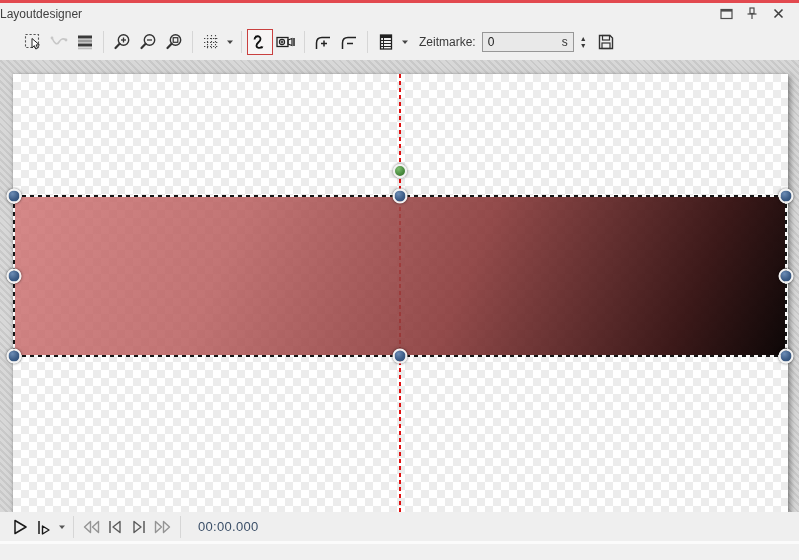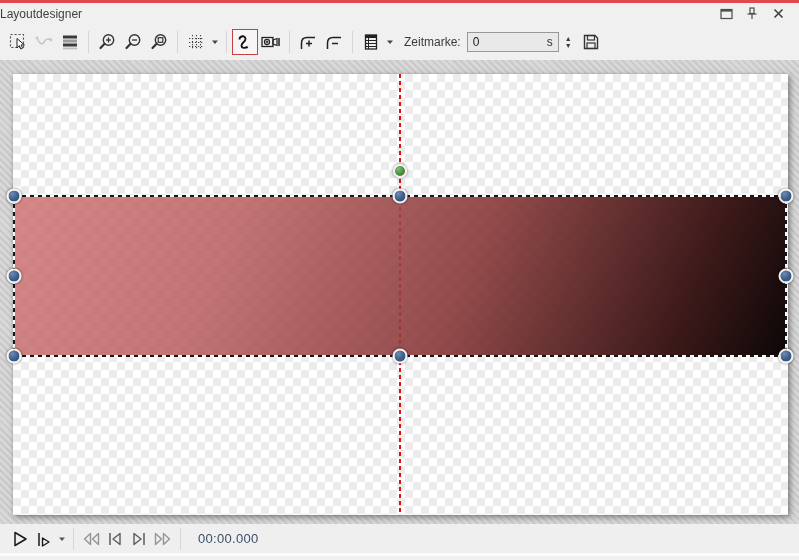--- a/index.html
+++ b/index.html
@@ -9,21 +9,21 @@
 
   
   .accent{height:3px;background:#e2494f;}
   .titlebar{height:21px;display:flex;align-items:center;background:#f0f0f0;}
   .title{font-size:12px;color:#3f3f3f;}
   .tb-controls{margin-left:auto;display:flex;align-items:center;gap:8px;padding-right:12px;}
   .tb-ctl{width:18px;height:16px;display:flex;align-items:center;justify-content:center;cursor:pointer;}
   .tb-ctl svg{display:block;}
 
   
-  .toolbar{height:36px;display:flex;align-items:center;padding-left:5px;background:#f0f0f0;}
+  .toolbar{height:36px;display:flex;align-items:center;padding-left:20px;background:#f0f0f0;}
   .tbtn{width:26px;height:26px;display:flex;align-items:center;justify-content:center;
         border:1px solid transparent;box-sizing:border-box;flex:0 0 auto;}
   .tbtn.active{border-color:#c9403f;background:#f7f5f5;}
   .tbtn svg{display:block;}
   .caret-btn{width:12px;height:26px;display:flex;align-items:center;justify-content:center;flex:0 0 auto;}
   .sep{width:1px;height:22px;background:#d6d6d6;margin:0 5px;flex:0 0 auto;}
   .zm-label{font-size:12px;color:#3a3a3a;margin:0 6px 0 8px;white-space:nowrap;}
   .zm-field{display:flex;align-items:center;width:92px;height:20px;background:#e9e9e9;
             border:1px solid #979797;box-sizing:border-box;padding:0 5px;}
   .zm-field input{flex:1;min-width:0;border:0;outline:0;background:transparent;font-size:12px;
@@ -63,21 +63,21 @@
           transform:translate(-50%,-50%);z-index:4;cursor:pointer;}
   .h-tl{left:0;top:0;} .h-tc{left:50%;top:0;} .h-tr{left:100%;top:0;}
   .h-ml{left:0;top:50%;} .h-mr{left:100%;top:50%;}
   .h-bl{left:0;top:100%;} .h-bc{left:50%;top:100%;} .h-br{left:100%;top:100%;}
   .rot-handle{position:absolute;left:387px;top:97px;width:10px;height:10px;border-radius:50%;
           background:radial-gradient(circle at 35% 30%,#7cbd6e 0%,#47883c 60%,#386f2f 100%);
           border:2px solid #f3f3f3;box-shadow:0 0 3px rgba(0,0,0,.55);
           transform:translate(-50%,-50%);z-index:4;cursor:pointer;}
 
   
-  .playbar{position:absolute;left:0;bottom:4px;width:799px;height:32px;background:#efefef;
+  .playbar{position:absolute;left:0;bottom:16px;width:799px;height:32px;background:#efefef;
            border-bottom:3px solid #fbfbfb;box-sizing:border-box;
            display:flex;align-items:center;padding-left:8px;}
   .pbtn{width:24px;height:24px;display:flex;align-items:center;justify-content:center;flex:0 0 auto;}
   .pbtn svg{display:block;}
   .time{font-size:13px;color:#3b4f68;margin-left:12px;letter-spacing:.3px;}
 </style>
 </head>
 <body>
 
 <div class="window">

